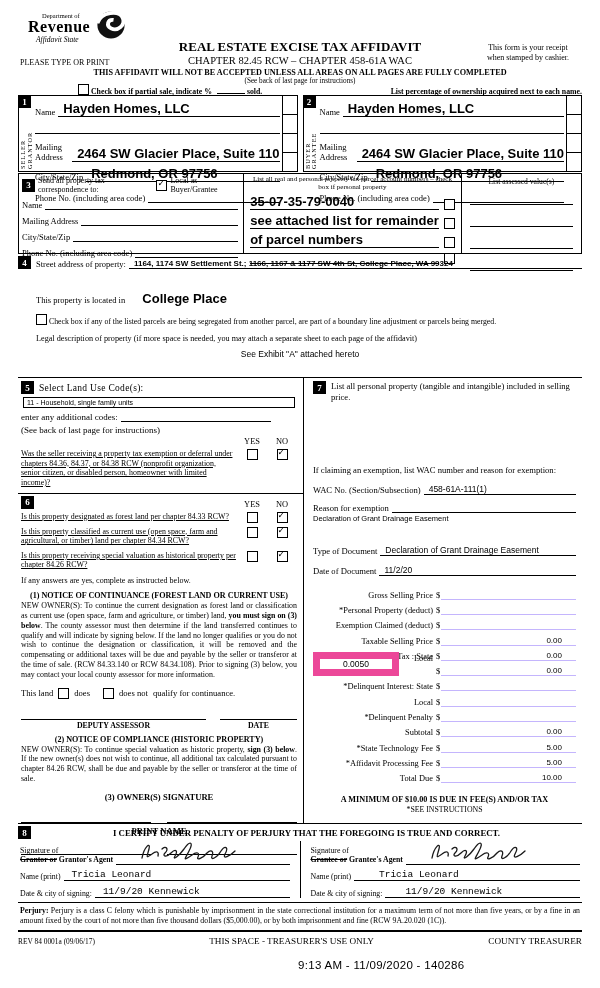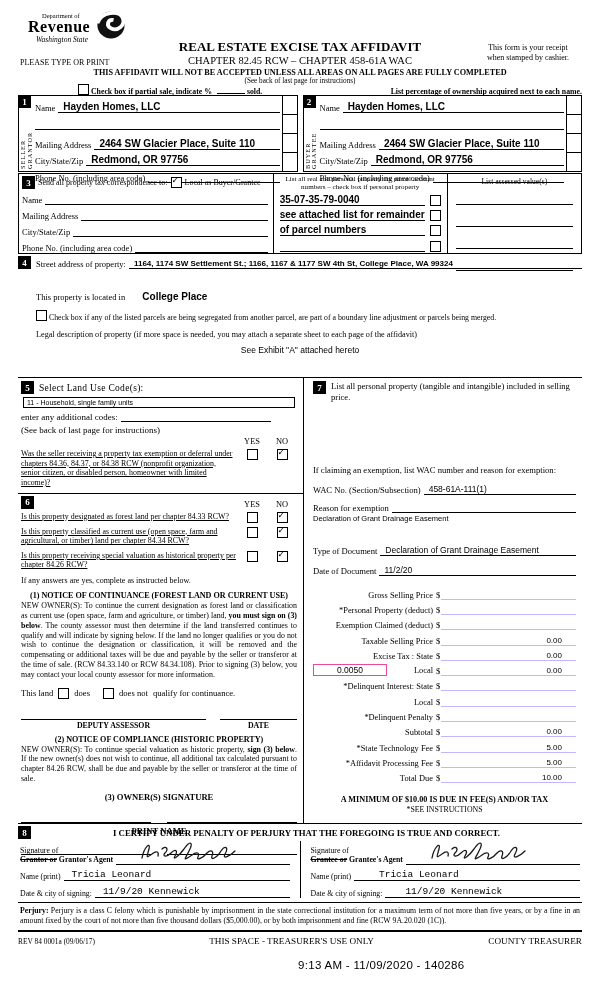--- a/index.html
+++ b/index.html
@@ -11,53 +11,53 @@
   .ctr{text-align:center;}
   .sans{font-family:"Liberation Sans",sans-serif;}
   .mono{font-family:"Liberation Mono",monospace;}
   .numbox{display:inline-flex;width:13px;height:13px;background:#000;color:#fff;
           font:bold 9px "Liberation Serif",serif;align-items:center;justify-content:center;flex:0 0 13px;}
   .cb{display:inline-block;width:9px;height:9px;border:1px solid #000;position:relative;
       vertical-align:-1px;background:#fff;flex:0 0 9px;}
   .cb.checked::after{content:"\2713";position:absolute;top:-2px;left:0px;font-size:9px;line-height:9px;}
   .frow{display:flex;align-items:flex-end;}
   .line{flex:1;border-bottom:1px solid #000;min-height:9px;margin-left:3px;}
-  .val{font-family:"Liberation Sans",sans-serif;font-weight:bold;font-size:10px;padding-left:5px;white-space:nowrap;}
+  .val{font-family:"Liberation Sans",sans-serif;font-weight:bold;font-size:13px;padding-left:5px;white-space:nowrap;}
   .vert{writing-mode:vertical-rl;transform:rotate(180deg);font-size:6.3px;letter-spacing:1px;line-height:1.1;}
   .box12{flex:1;border:1px solid #000;position:relative;padding:1px 17px 0 16px;}
   .pctcol{position:absolute;top:0;bottom:0;right:0;width:14px;border-left:1px solid #000;display:flex;flex-direction:column;}
   .pctcell{flex:1;border-bottom:1px solid #000;}
   .pctcell:last-child{border-bottom:none;}
   .qrow{display:flex;align-items:flex-start;margin-top:3px;}
   .qtext{flex:1;font-size:7.9px;line-height:1.22;text-decoration:underline;}
   .ynslot{width:30px;text-align:center;flex:0 0 30px;}
   .ynhdr{display:flex;justify-content:flex-end;font-size:8.4px;}
   .para{font-size:7.9px;line-height:1.24;text-align:justify;margin-top:1px;}
   .mrow{display:flex;align-items:flex-end;height:15.3px;}
   .mlabel{width:120px;text-align:right;font-size:8.4px;flex:0 0 120px;}
   .md{margin:0 1px 0 3px;}
   .mline{flex:1;border-bottom:1px solid #c4b5fd;text-align:right;padding-right:14px;min-height:9px;}
   .mval{font-family:"Liberation Sans",sans-serif;font-size:8px;}
-  .ratebox{float:left;border:1px solid #ec4899;width:72px;text-align:center;
+  .ratebox{float:left;border:7px solid #ec4899;width:72px;text-align:center;
            font-family:"Liberation Sans",sans-serif;font-size:8.5px;margin-top:-2px;}
   .sigline{flex:1;border-bottom:1px solid #000;position:relative;margin-left:3px;min-height:9px;}
   .sigsvg{position:absolute;left:20px;bottom:-2px;}
   .strike{text-decoration:line-through;}
   .cap{font-weight:bold;font-size:7.8px;text-align:center;margin-top:1px;}
 </style>
 </head>
 <body>
 
 <div class="page">
 
   <div class="abs" style="left:28px;top:12px;display:flex;align-items:flex-start;">
     <div>
       <div style="font-size:6.5px;padding-left:14px;">Department of</div>
       <div class="b" style="font-size:16px;letter-spacing:0.5px;line-height:1;">Revenue</div>
-      <div class="i" style="font-size:7.5px;padding-left:8px;">Washington State</div>
+      <div class="i" style="font-size:7.5px;padding-left:8px;">Affidavit State</div>
     </div>
     <span style="margin-left:4px;margin-top:-4px;">
       <svg width="34" height="34" viewBox="0 0 40 40">
         <circle cx="20" cy="20" r="16" fill="#111"></circle>
         <path d="M4 18 C8 4 30 2 34 12 C37 20 28 28 20 24 C14 21 16 13 23 14" fill="none" stroke="#fff" stroke-width="4.5"></path>
       </svg>
     </span>
   </div>
 
   <div class="abs b ctr" style="top:39px;left:0;right:0;font-size:13px;">REAL ESTATE EXCISE TAX AFFIDAVIT</div>

